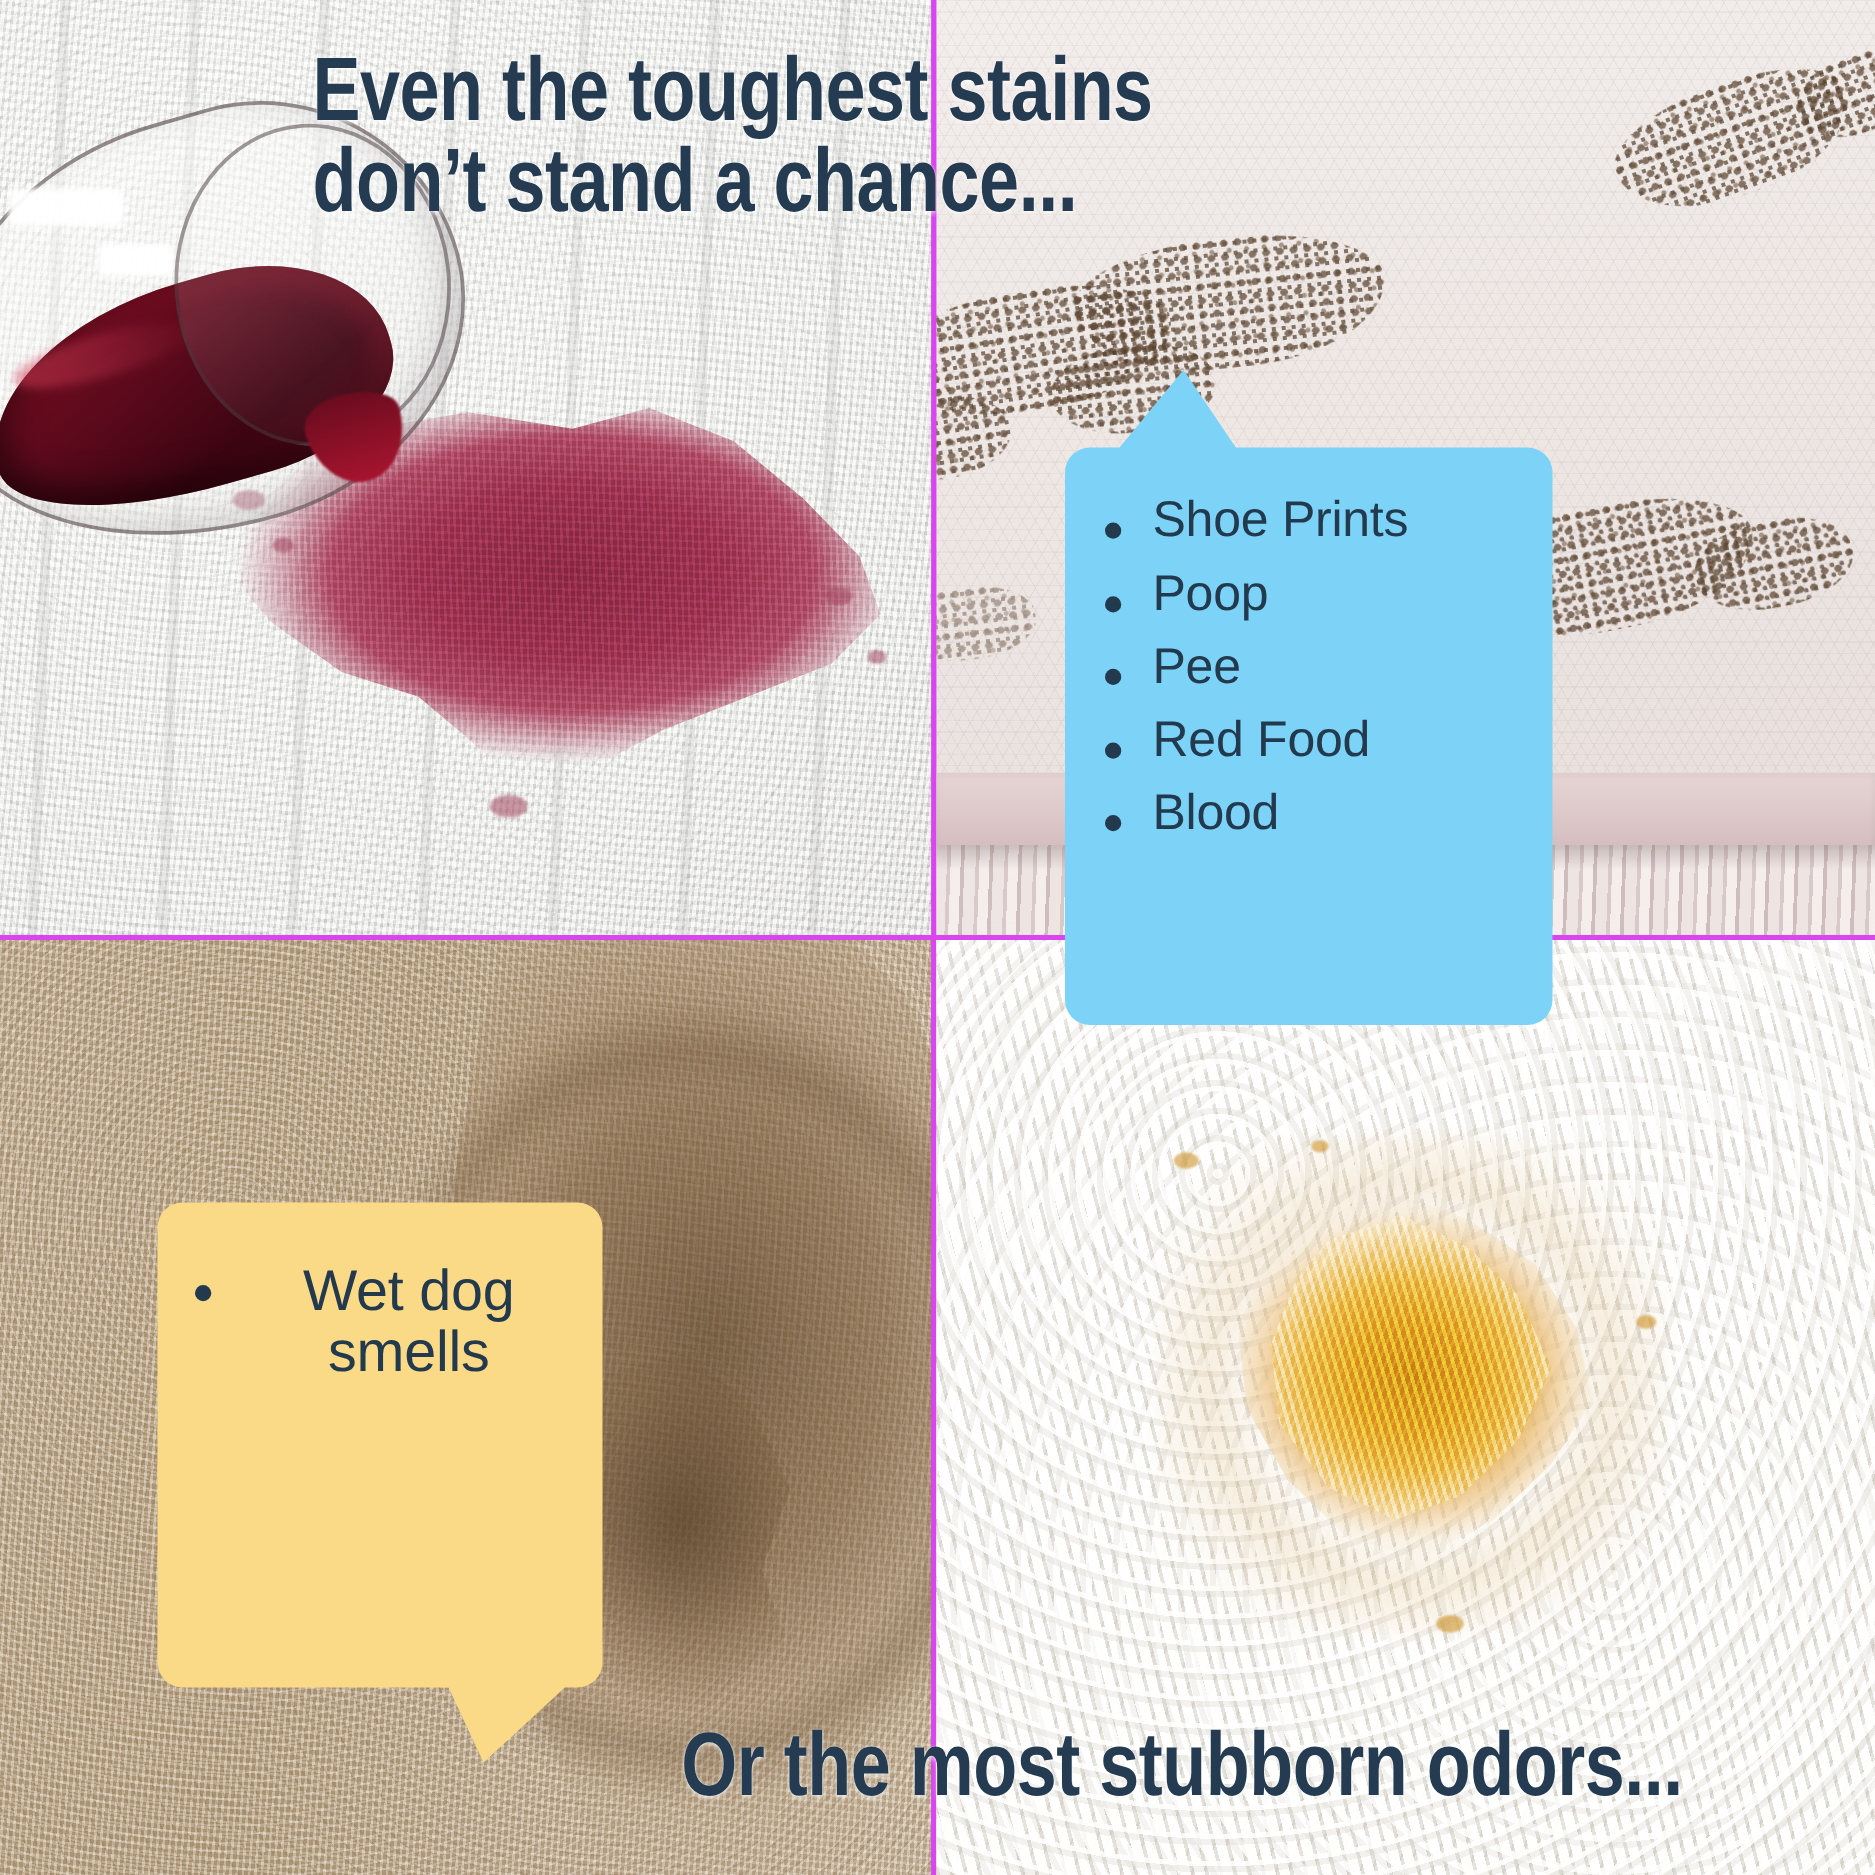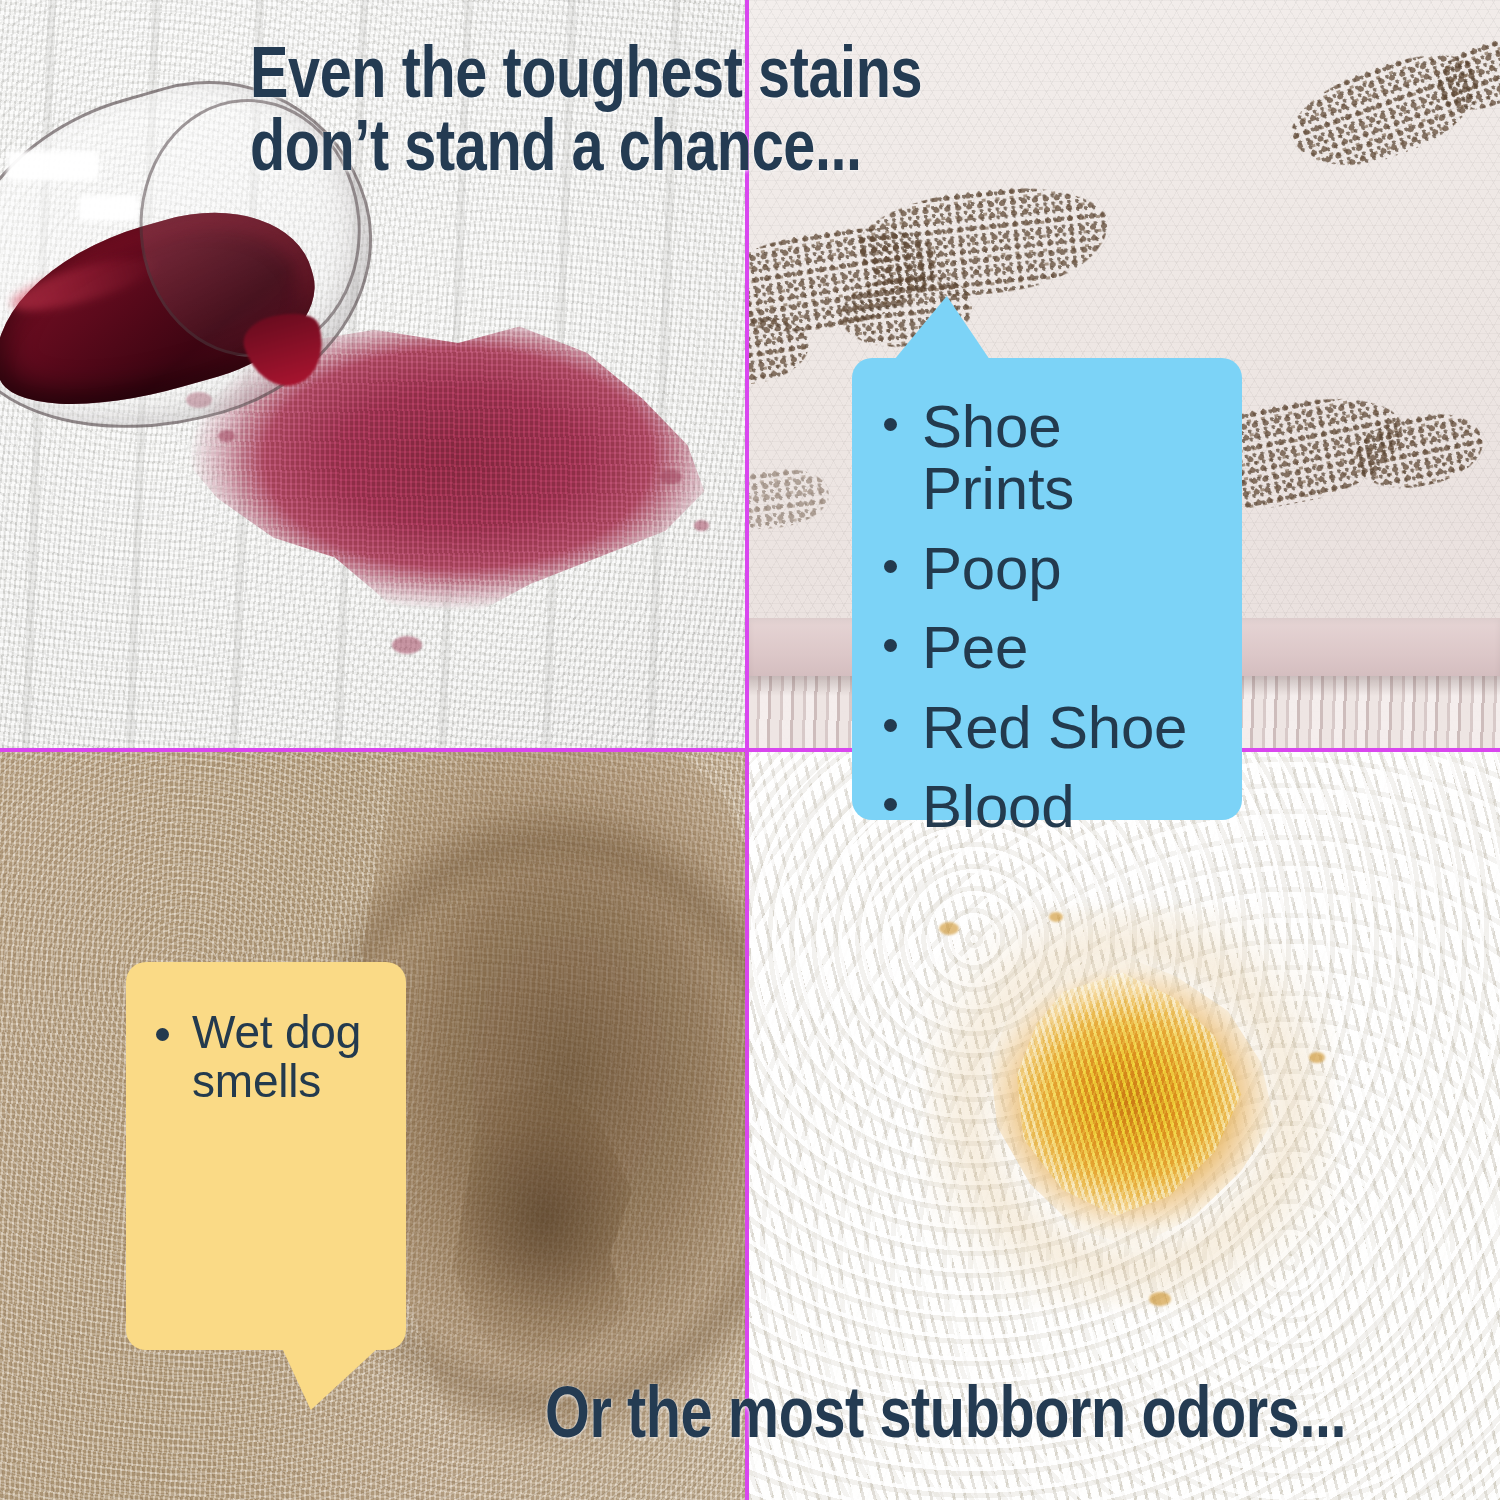--- a/index.html
+++ b/index.html
@@ -300,21 +300,21 @@
   .bubble ul {
     list-style: none;
     margin: 0;
     padding: 0;
   }
   .bubble li {
     position: relative;
     color: #233a4e;
     font-family: "Liberation Sans", sans-serif;
     font-weight: normal;
-    font-size: 60px;
+    font-size: 40px;
     line-height: 1.04;
     padding-left: 46px;
     margin-bottom: 17px;
     letter-spacing: -0.2px;
   }
   .bubble li::before {
     content: "";
     position: absolute;
     left: 8px;
     top: 22px;
@@ -341,24 +341,25 @@
     height: 64px;
     background: #7cd3f7;
     clip-path: polygon(55% 0%, 100% 100%, 0% 100%);
   }
   #bubble-stains li { margin-bottom: 17px; }
 
   
   #bubble-odors {
     left: 126px;
     top: 962px;
-    width: 280px;
+    width: 356px;
     height: 388px;
     background: #fada86;
     padding: 46px 20px 0 22px;
+    text-align: center;
   }
   #bubble-odors .tail {
     position: absolute;
     right: 28px;
     bottom: -60px;
     width: 96px;
     height: 62px;
     background: #fada86;
     clip-path: polygon(0% 0%, 100% 0%, 30% 100%);
   }
@@ -443,21 +444,21 @@
 don’t stand a chance...</div>
 
   <div class="headline" id="headline-bottom">Or the most stubborn odors...</div>
 
   <div class="bubble" id="bubble-stains">
     <div class="tail"></div>
     <ul>
       <li>Shoe Prints</li>
       <li>Poop</li>
       <li>Pee</li>
-      <li>Red Shoe</li>
+      <li>Red Food</li>
       <li>Blood</li>
     </ul>
   </div>
 
   <div class="bubble" id="bubble-odors">
     <div class="tail"></div>
     <ul>
       <li>Wet dog smells</li>
     </ul>
   </div>

